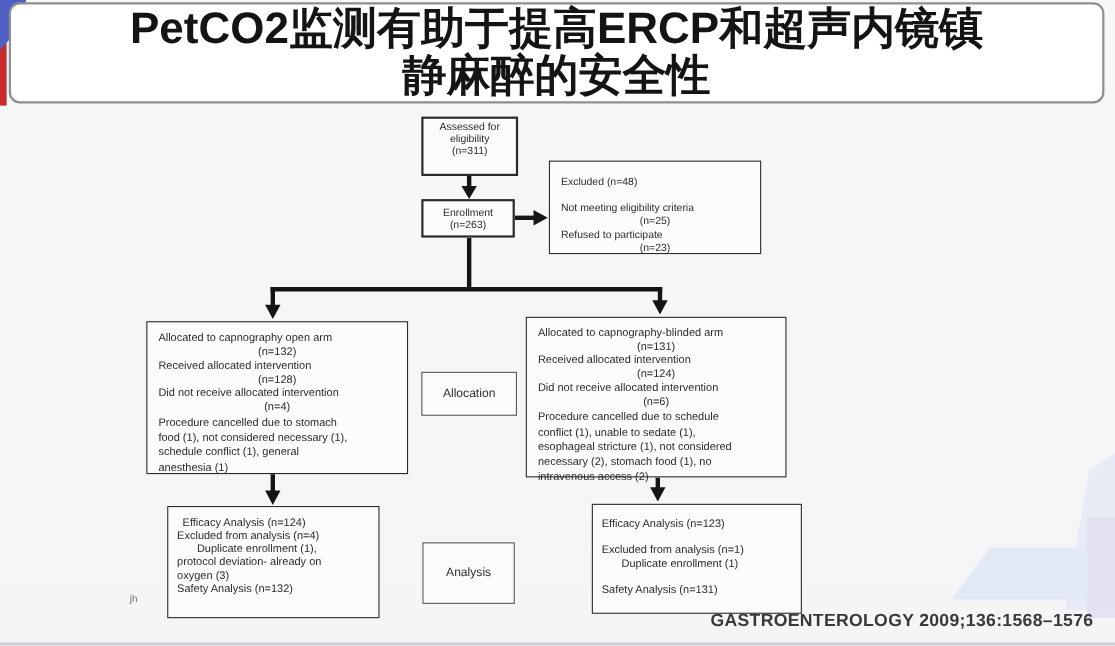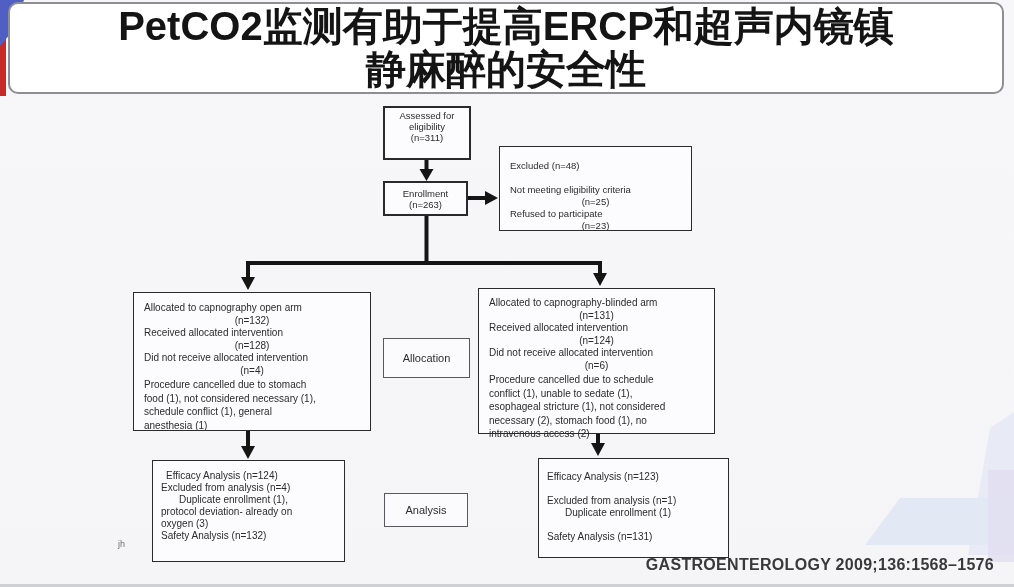--- a/index.html
+++ b/index.html
@@ -29,21 +29,21 @@
 
   #box-assessed{left:383px;top:106px;width:88px;height:54px;border-width:2px;padding-top:2px;text-align:center;font-size:9.5px;line-height:11px;}
   #box-enrollment{left:383px;top:181px;width:85px;height:35px;border-width:2px;padding-top:5px;text-align:center;font-size:9.5px;line-height:11px;}
   #box-excluded{left:499px;top:146px;width:193px;height:85px;padding:13px 10px 0;font-size:9.5px;line-height:12px;}
   #box-alloc-open{left:133px;top:292px;width:238px;height:139px;padding:9px 10px 0;line-height:12.5px;}
   #box-alloc-blinded{left:478px;top:288px;width:237px;height:146px;padding:8px 10px 0;line-height:12.5px;}
   #box-analysis-open{left:152px;top:460px;width:193px;height:102px;padding:9px 8px 0;}
   #box-analysis-blinded{left:500px;top:458px;width:191px;height:100px;padding:12px 8px 0;margin-left:38px;}
   .label-box{position:absolute;border:1.5px solid #58585c;background:#fbfbfd;color:#2e2e30;z-index:3;display:flex;align-items:center;justify-content:center;font-size:11px;box-sizing:border-box;}
   #box-allocation-label{left:383px;top:338px;width:87px;height:40px;}
-  #box-analysis-label{left:384px;top:493px;width:84px;height:34px;}
+  #box-analysis-label{left:384px;top:493px;width:84px;height:56px;}
 
   .arrows{position:absolute;left:0;top:0;z-index:2;pointer-events:none;}
 
   .citation{position:absolute;left:0;top:556px;width:994px;text-align:right;font-size:16px;font-weight:700;color:#39393c;letter-spacing:.3px;z-index:3;}
   .watermark{position:absolute;left:98px;top:539px;font-size:9px;color:#707072;z-index:3;padding-left:20px;}
 </style>
 </head>
 <body>
 
 <div class="slide">

